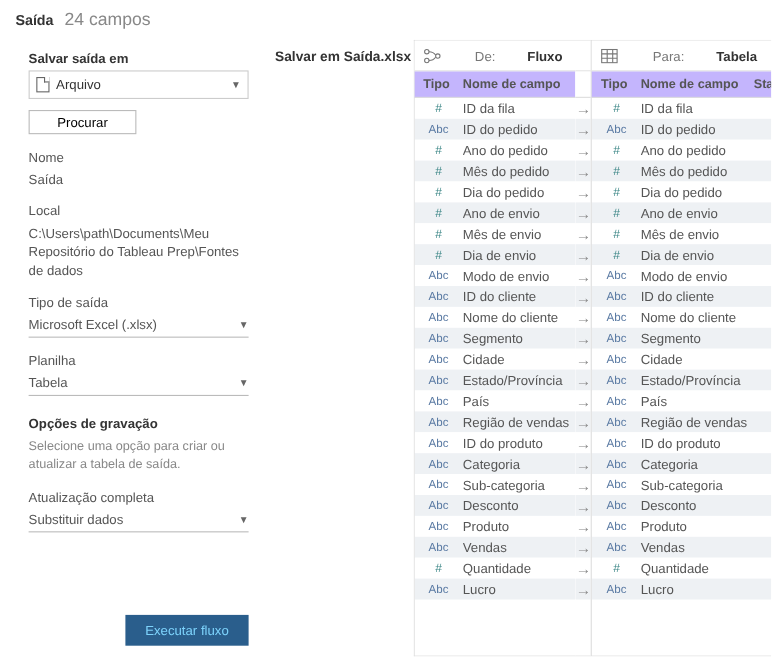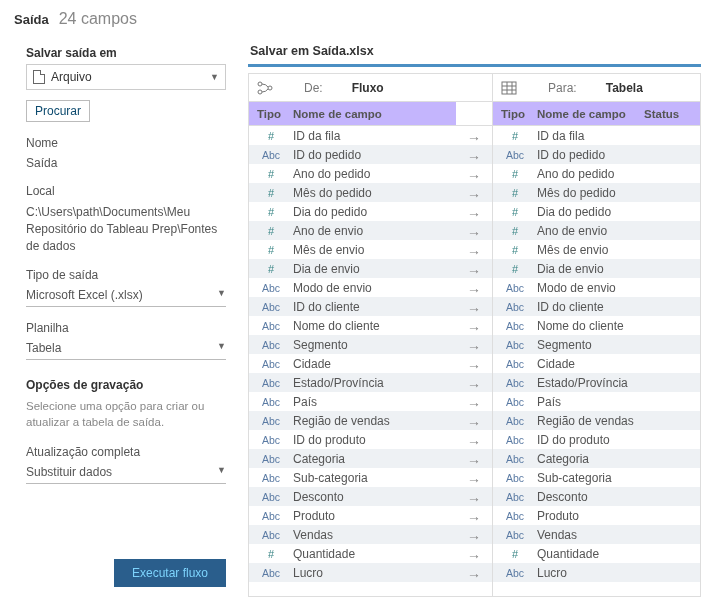--- a/index.html
+++ b/index.html
@@ -8,31 +8,31 @@
   .header { display: flex; align-items: baseline; padding: 10px 14px 8px; }
   .header-title { font-size: 13px; font-weight: 600; color: #333; }
   .header-sub { font-size: 16px; color: #888; margin-left: 10px; }
   .main { display: flex; flex: 1; overflow: hidden; }
   .sidebar { width: 228px; padding: 6px 14px 10px; display: flex; flex-direction: column; margin-left: 12px; }
   .section-label { font-size: 12px; font-weight: 600; color: #333; margin-top: 4px; margin-bottom: 4px; }
   .dropdown { border: 1px solid #ccc; background: #fff; height: 24px; display: flex; align-items: center; padding: 12px 6px; position: relative; cursor: pointer; }
   .dropdown .caret { position: absolute; right: 6px; font-size: 9px; color: #666; }
   .file-icon { width: 12px; height: 14px; border: 1px solid #666; margin-right: 6px; position: relative; }
   .file-icon::after { content:""; position:absolute; top:-1px; right:-1px; width:4px; height:4px; background:#fff; border-left:1px solid #666; border-bottom:1px solid #666; }
-  .browse-btn { margin-top: 10px; width: 64px; height: 22px; border: 1px solid #bbb; background: #fff; color: #0c4a6e; font-size: 12px; cursor: pointer; }
+  .browse-btn { margin-top: 10px; width: 98px; height: 22px; border: 1px solid #bbb; background: #fff; color: #000000; font-size: 12px; cursor: pointer; }
   .field-label { font-size: 12px; color: #555; margin-top: 14px; }
   .field-value { font-size: 12px; color: #555; margin-top: 6px; }
   .path-value { font-size: 12px; color: #555; margin-top: 6px; line-height: 1.4; word-break: break-word; }
-  .underline-select { border-bottom: 1px solid #bbb; padding: 4px 0; margin-top: 2px; display: flex; justify-content: space-between; align-items: flex-start; cursor: pointer; color: #555; }
+  .underline-select { border-bottom: 1px solid #bbb; padding: 4px 0; margin-top: 2px; display: flex; justify-content: space-between; align-items: center; cursor: pointer; color: #555; }
   .underline-select .caret { font-size: 9px; color: #666; }
   .section-title { font-size: 12px; font-weight: 600; margin-top: 18px; }
   .section-desc { font-size: 11.5px; color: #888; margin-top: 6px; line-height: 1.4; }
   .spacer { flex: 1; }
   .run-btn { background: #2a5e8c; color: #7dd3fc; border: none; height: 28px; padding: 0 18px; font-size: 12px; align-self: flex-end; cursor: pointer; }
-  .content { flex: 1; padding: 0 8px 0 8px; display: flex; flex-direction: column; overflow: hidden; justify-content: space-between; }
+  .content { flex: 1; padding: 0 8px 0 8px; display: flex; overflow: hidden; justify-content: space-between; }
   .content-header { font-size: 12.5px; font-weight: 600; padding: 8px 2px 6px; }
   .blue-line { height: 3px; background: #4b8fc3; margin-bottom: 6px; }
   .twin { display: flex; flex: 1; overflow: hidden; }
   .pane { flex: 1; display: flex; flex-direction: column; border: 1px solid #ddd; border-right: none; }
   .pane:last-child { border-right: 1px solid #ddd; }
   .gap-col { width: 36px; border-top:1px solid #ddd; border-bottom:1px solid #ddd; display:flex; flex-direction:column; }
   .pane-head { height: 28px; display: flex; align-items: center; padding: 0 8px; background: #fff; border-bottom: 1px solid #ddd; gap: 25px; }
   .pane-head .label { color: #777; font-size: 12px; margin-right: 4px; }
   .pane-head .value { color: #333; font-weight: 600; font-size: 12px; }
   .pane-head svg { margin-right: 6px; }

